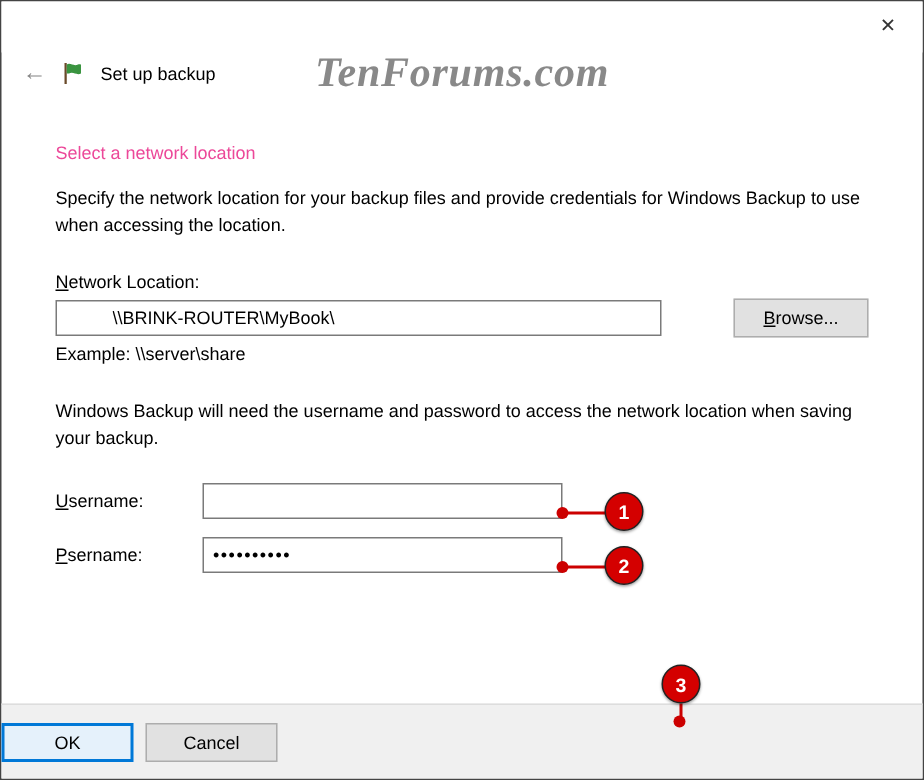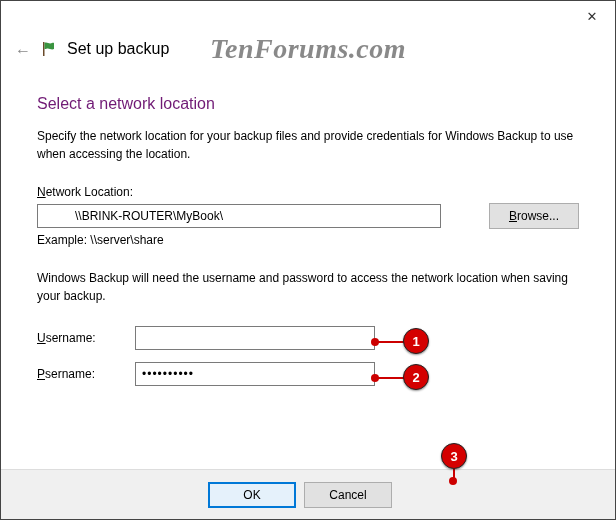--- a/index.html
+++ b/index.html
@@ -52,21 +52,21 @@
       font-size: 16px;
       line-height: 1;
     }
     .flag-icon {
       width: 16px;
       height: 16px;
       position: relative;
     }
     .flag-icon svg { width: 16px; height: 16px; }
     .window-title {
-      font-size: 16px;
+      font-size: 12px;
       color: #000;
     }
     .watermark {
       position: absolute;
       top: 32px;
       left: 0;
       width: 100%;
       text-align: center;
       font-size: 28px;
       font-weight: bold;
@@ -75,22 +75,22 @@
       text-shadow: 1px 1px 0 rgba(255,255,255,0.7), -1px -1px 0 rgba(255,255,255,0.7);
       letter-spacing: 0.5px;
       pointer-events: none;
       z-index: 50;
       font-family: Georgia, "Times New Roman", serif;
     }
     .content {
       padding: 32px 36px 12px 36px;
     }
     .heading {
-      color: #701a75;
-      font-size: 16px;
+      color: #ec4899;
+      font-size: 12px;
       margin-bottom: 14px;
     }
     .desc {
       color: #000;
       font-size: 12px;
       line-height: 1.5;
       margin-bottom: 22px;
     }
     .field-label {
       font-size: 12px;
@@ -151,21 +151,21 @@
     .footer {
       position: absolute;
       bottom: 0;
       left: 0;
       width: 100%;
       height: 50px;
       background: #f0f0f0;
       border-top: 1px solid #ddd;
       display: flex;
       align-items: center;
-      justify-content: center;
+      justify-content: flex-start;
       padding-right: 16px;
       gap: 8px;
     }
     .footer-btn {
       width: 88px;
       height: 26px;
       background: #e1e1e1;
       border: 1px solid #adadad;
       font-size: 12px;
       font-family: inherit;

